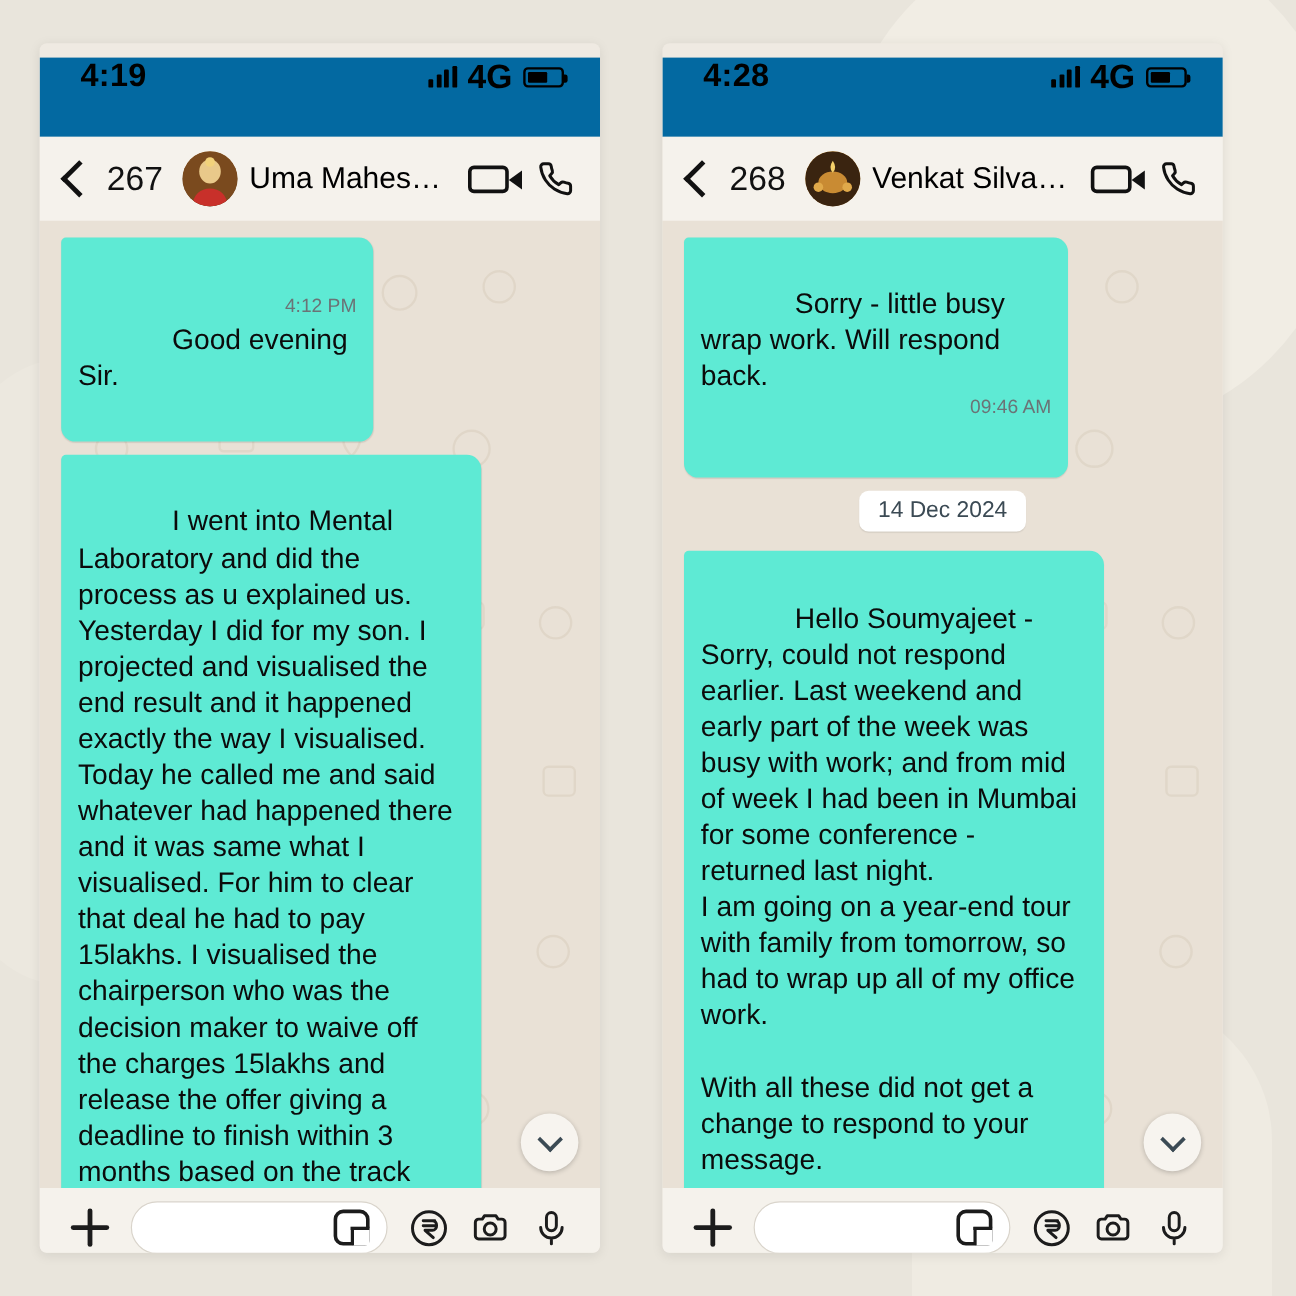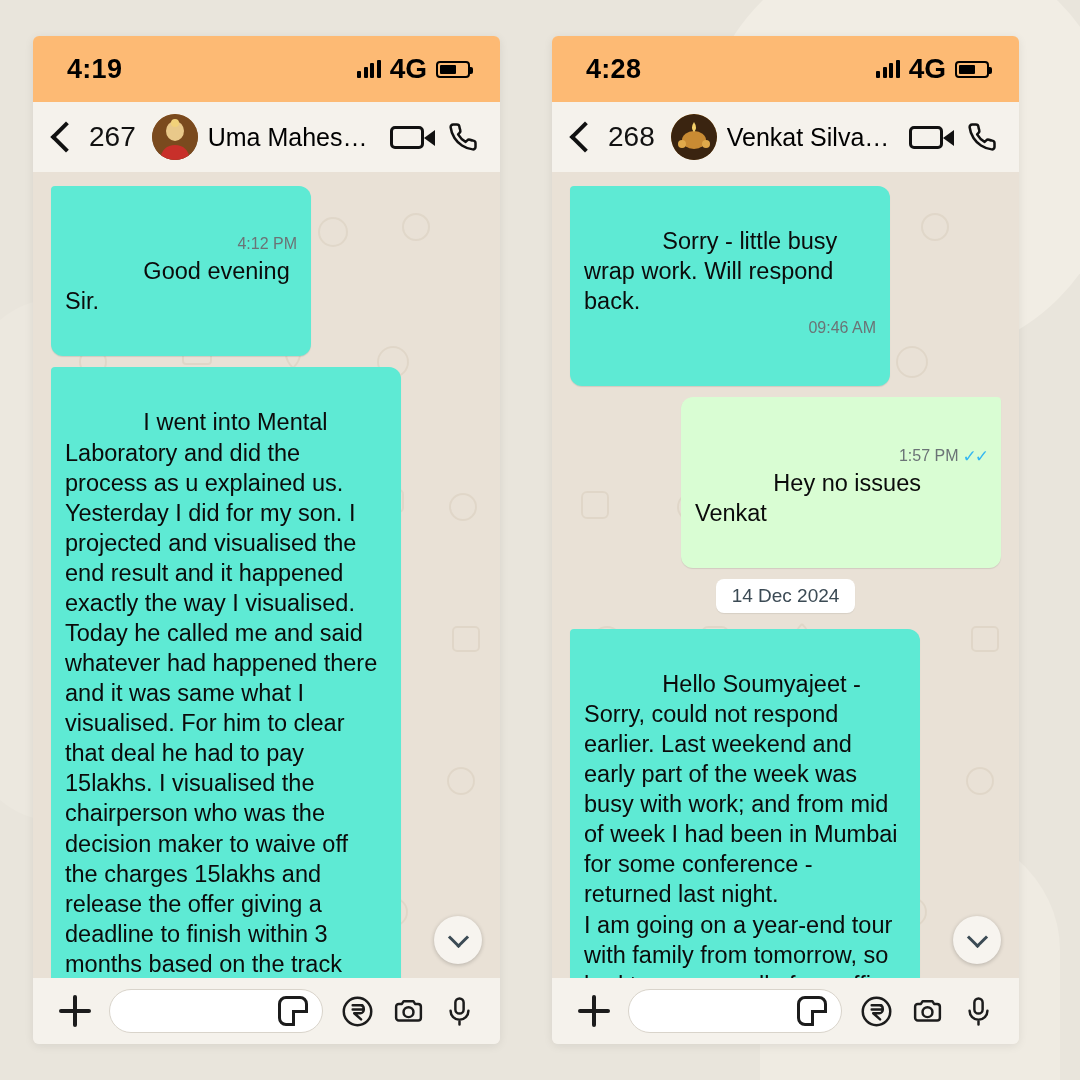--- a/index.html
+++ b/index.html
@@ -41,24 +41,25 @@
     overflow: hidden;
     box-shadow: 0 2px 10px rgba(0,0,0,0.08);
   }
   .phone.left  { left: 33px; }
   .phone.right { left: 552px; }
 
   
   .statusbar {
     height: 66px;
     display: flex;
-    align-items: center;
+    align-items: flex-start;
     justify-content: space-between;
     padding: 0 30px 0 34px;
-    background: #fdba74;
+    background: #0369a1;
+    margin-top: 12px;
   }
   .status-time {
     font-size: 27px;
     font-weight: bold;
     color: #000;
     letter-spacing: 0.3px;
   }
   .status-right {
     display: flex; align-items: center; gap: 9px;
   }
@@ -448,29 +449,20 @@
         </g>
       </svg>
 
       <div class="bubbles">
         <div class="row in">
           <div class="bubble in" style="max-width:320px">
             <span class="msgtext">Sorry - little busy wrap work. Will respond back.</span>
             <span class="meta" style="float:right;margin-top:2px">09:46 AM</span>
           </div>
         </div>
-        <div class="row out">
-          <div class="bubble out" style="max-width:320px">
-            <span class="meta">
-              <span>1:57 PM</span>
-              <span class="ticks">✓✓</span>
-            </span>
-            <span class="msgtext">Hey no issues Venkat</span>
-          </div>
-        </div>
         <div class="daystamp">
           <span>14 Dec 2024</span>
         </div>
         <div class="row in">
           <div class="bubble in">
             <span class="msgtext">Hello Soumyajeet -
 Sorry, could not respond earlier. Last weekend and early part of the week was busy with work; and from mid of week I had been in Mumbai for some conference - returned last night.
 I am going on a year-end tour with family from tomorrow, so had to wrap up all of my office work.
 
 With all these did not get a change to respond to your message.

